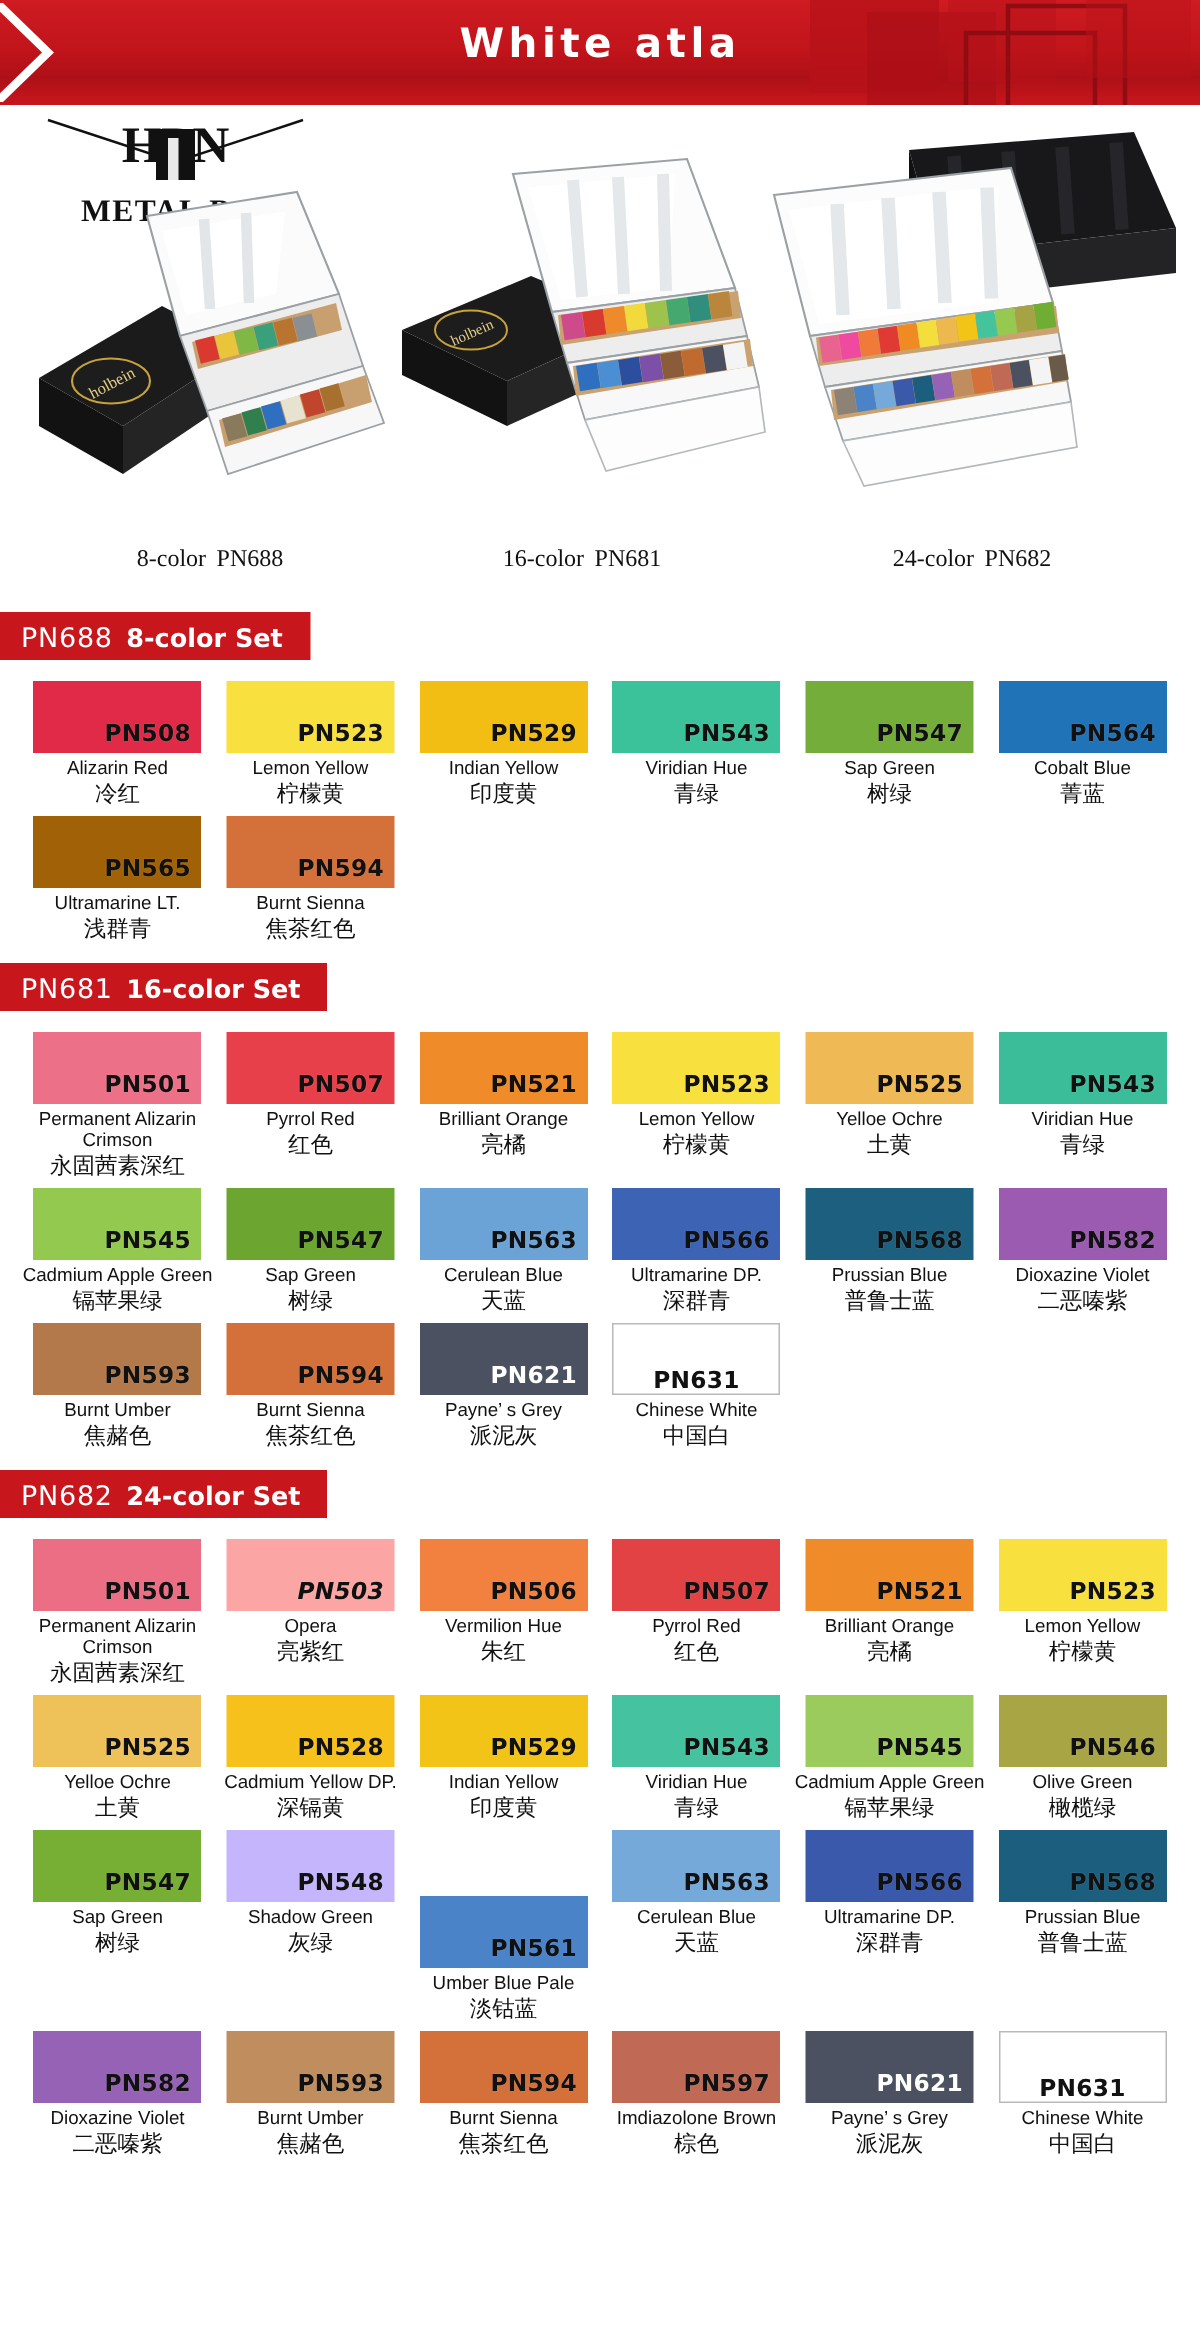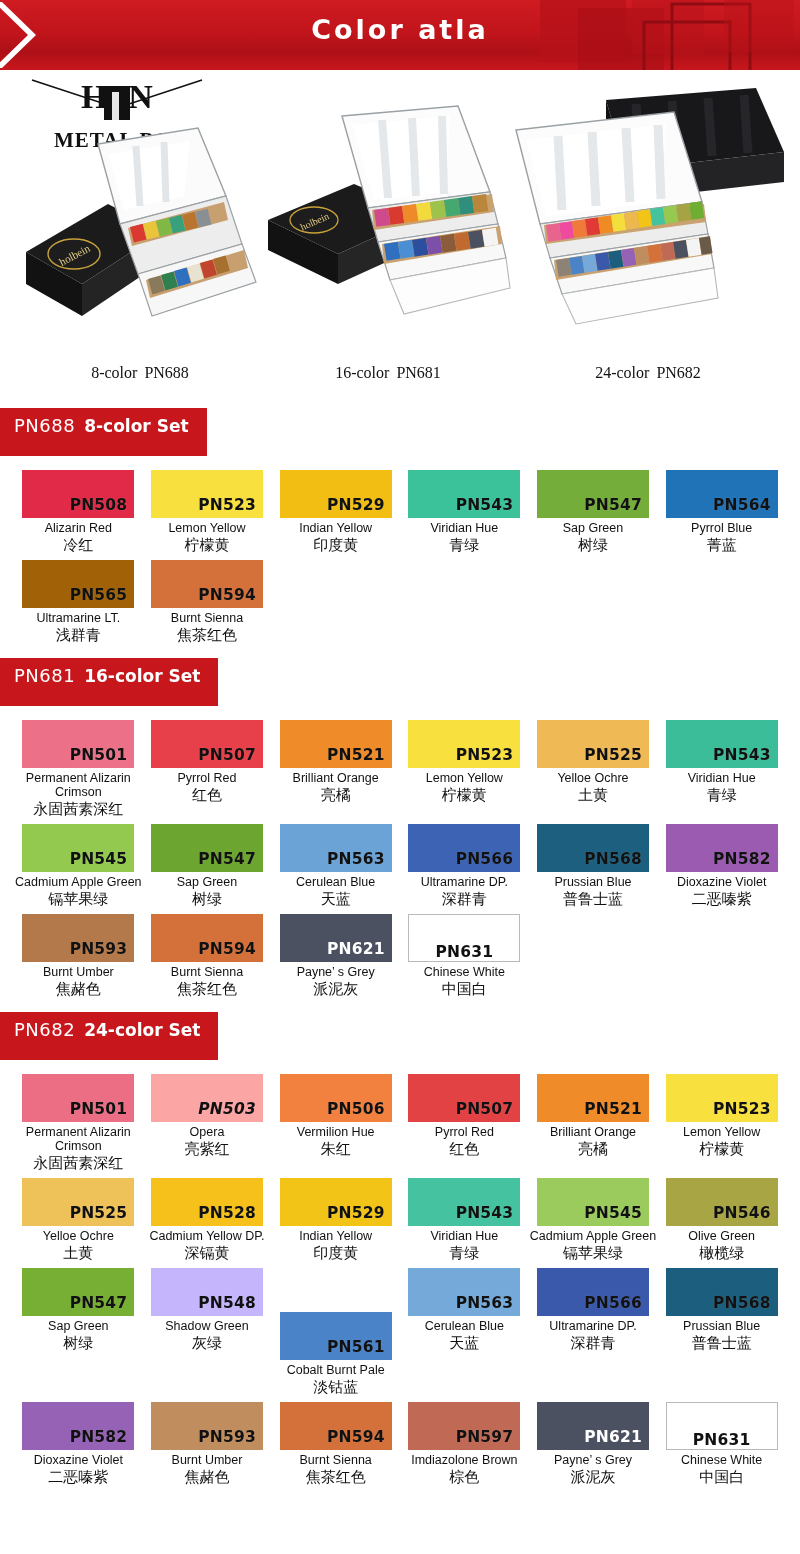--- a/index.html
+++ b/index.html
@@ -55,21 +55,21 @@
     position: absolute; top: 0; text-align: center;
     font-family: "Liberation Serif", serif; font-size: 16px; color: #111;
   }
   .caption .num { margin-left: 7px; }
 
   
   .set-head {
     display: inline-block;
     background: #c8161d;
     color: #ffffff;
-    padding: 7px 18px 20px 14px;
+    padding: 7px 18px 4px 14px;
     margin: 0 0 0 0;
     white-space: nowrap;
   }
   .set-head .code {
     font-family: "DejaVu Sans", sans-serif;
     font-size: 18px; font-weight: 400; letter-spacing: 0.5px;
   }
   .set-head .label {
     font-family: "DejaVu Sans", sans-serif;
     font-size: 17px; font-weight: 700; letter-spacing: 0px; margin-left: 9px;
@@ -131,21 +131,21 @@
 
   <svg class="banner-deco" viewBox="0 0 280 70">
     <rect x="20" y="-16" width="86" height="78" fill="#b71219" opacity="0.75"></rect>
     <rect x="58" y="8" width="86" height="78" fill="#a80f16" opacity="0.55"></rect>
     <rect x="112" y="-6" width="72" height="60" fill="#b81119" opacity="0.5"></rect>
     <rect x="124" y="22" width="86" height="66" fill="none" stroke="#8e0c12" stroke-width="3"></rect>
     <rect x="152" y="4" width="78" height="74" fill="none" stroke="#8e0c12" stroke-width="3"></rect>
     <rect x="204" y="-10" width="70" height="62" fill="#b81119" opacity="0.45"></rect>
   </svg>
 
-  <div class="banner-title">Color atla</div>
+  <div class="banner-title">White atla</div>
 </div>
 
 <div class="brandblock">
   <svg class="brand-mark" viewBox="0 0 182 56">
     <path d="M6 6 L91 34 L176 6" stroke="#111" stroke-width="1.6" fill="none"></path>
     <text x="91" y="34" text-anchor="middle" font-family="Liberation Serif, serif" font-size="34" font-weight="700" fill="#111">HPN</text>
     <rect x="78" y="12" width="26" height="34" fill="#111"></rect>
     <rect x="86" y="18" width="7" height="28" fill="#e8e8e8"></rect>
   </svg>
   <div class="brand-sub">METAL BOX</div>
@@ -352,21 +352,21 @@
           <div class="names">
             <div class="name-en">Sap Green</div>
             <div class="name-cn">树绿</div>
           </div>
         </div>
         <div class="cell">
           <div class="chip" style="background: rgb(33, 115, 184);">
             <div class="chip-code">PN564</div>
           </div>
           <div class="names">
-            <div class="name-en">Pyrrol Blue</div>
+            <div class="name-en">Cobalt Blue</div>
             <div class="name-cn">菁蓝</div>
           </div>
         </div>
         <div class="cell">
           <div class="chip" style="background: #a16207;">
             <div class="chip-code">PN565</div>
           </div>
           <div class="names">
             <div class="name-en">Ultramarine LT.</div>
             <div class="name-cn">浅群青</div>
@@ -669,21 +669,21 @@
           <div class="names">
             <div class="name-en">Shadow Green</div>
             <div class="name-cn">灰绿</div>
           </div>
         </div>
         <div class="cell">
           <div class="chip" style="background: rgb(74, 131, 200); margin-top: 44px;">
             <div class="chip-code">PN561</div>
           </div>
           <div class="names">
-            <div class="name-en">Cobalt Burnt Pale</div>
+            <div class="name-en">Umber Blue Pale</div>
             <div class="name-cn">淡钴蓝</div>
           </div>
         </div>
         <div class="cell">
           <div class="chip" style="background: rgb(116, 169, 218);">
             <div class="chip-code">PN563</div>
           </div>
           <div class="names">
             <div class="name-en">Cerulean Blue</div>
             <div class="name-cn">天蓝</div>

